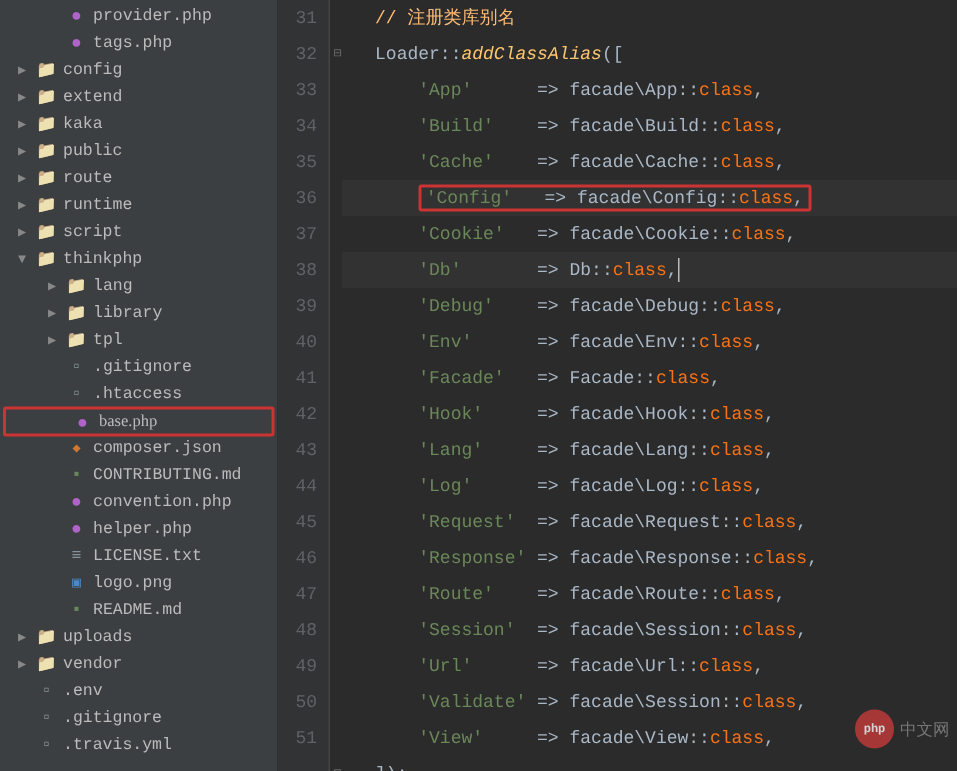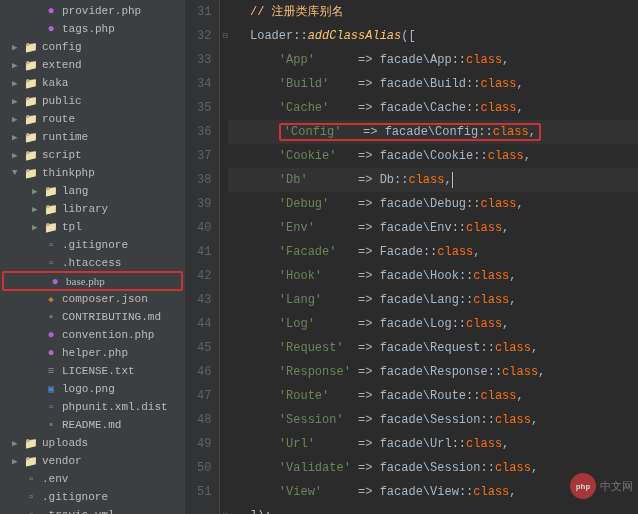--- a/index.html
+++ b/index.html
@@ -265,25 +265,20 @@
     </div>
     <div class="tree-item indent-2">
       <span class="arrow none"></span>
       <span class="icon txt"></span>
       <span>LICENSE.txt</span>
     </div>
     <div class="tree-item indent-2">
       <span class="arrow none"></span>
       <span class="icon png"></span>
       <span>logo.png</span>
-    </div>
-    <div class="tree-item indent-2">
-      <span class="arrow none"></span>
-      <span class="icon file"></span>
-      <span>phpunit.xml.dist</span>
     </div>
     <div class="tree-item indent-2">
       <span class="arrow none"></span>
       <span class="icon md"></span>
       <span>README.md</span>
     </div>
     <div class="tree-item indent-1">
       <span class="arrow right"></span>
       <span class="icon folder"></span>
       <span>uploads</span>

